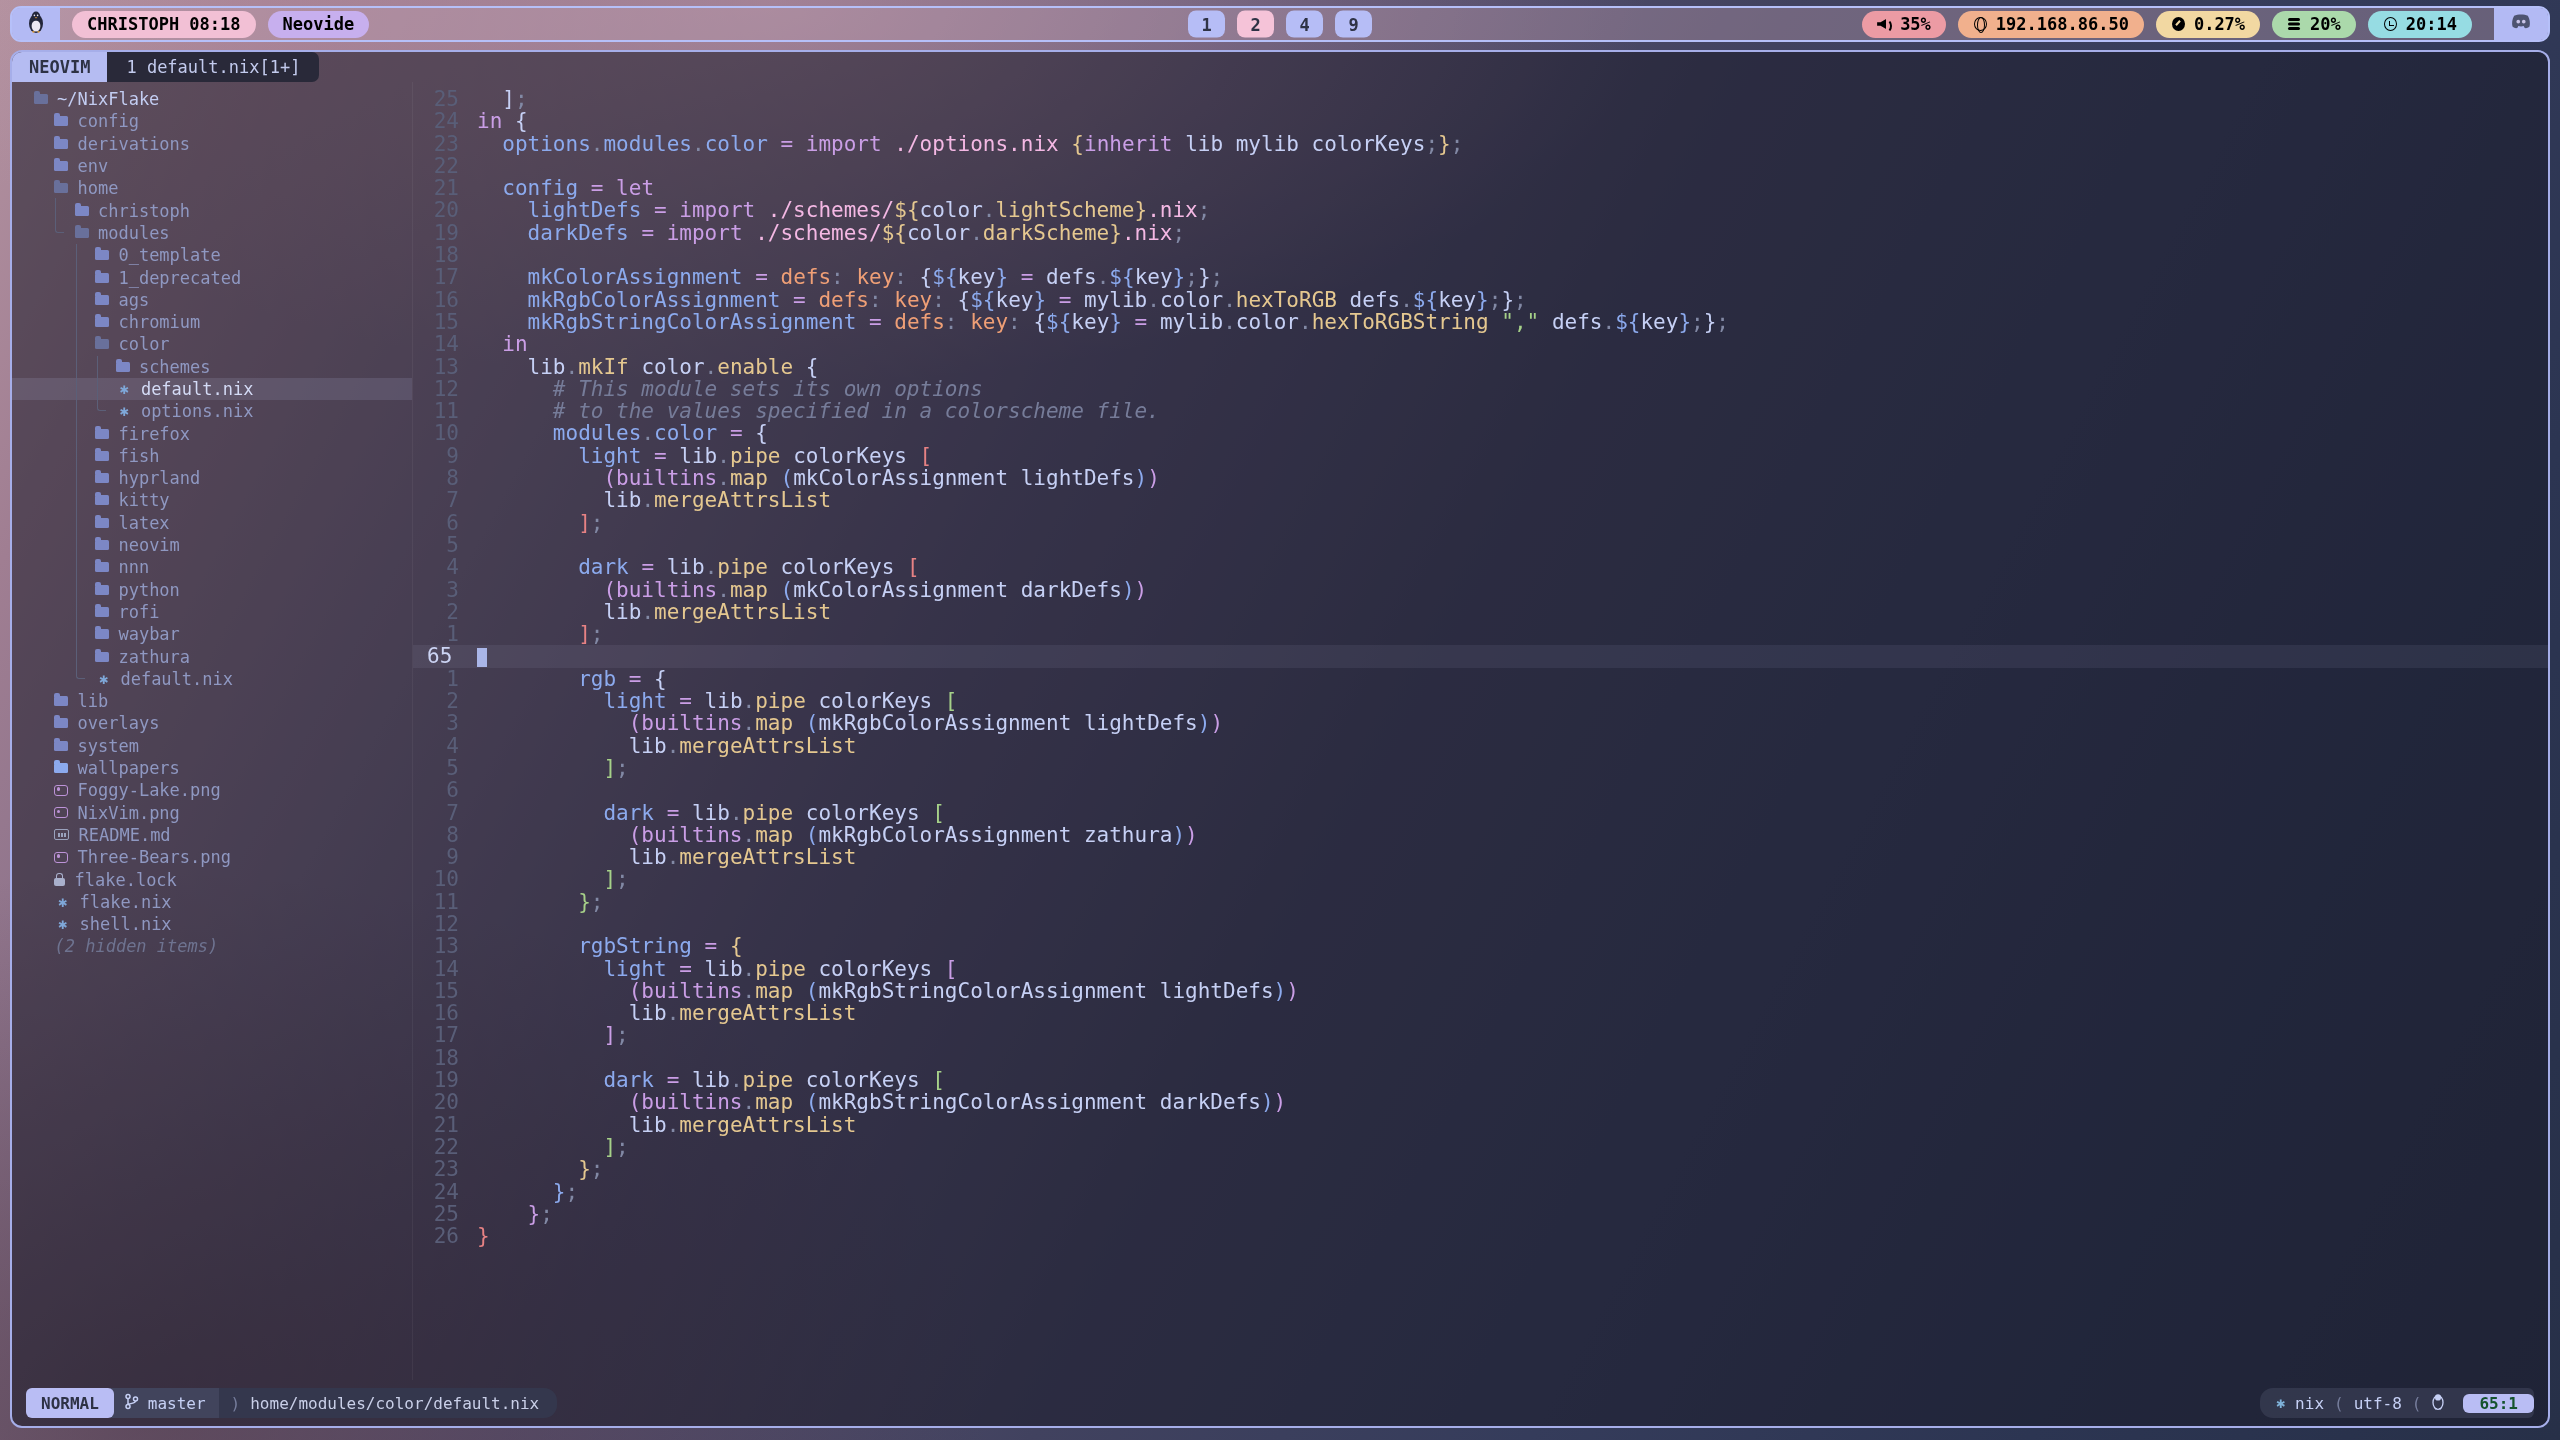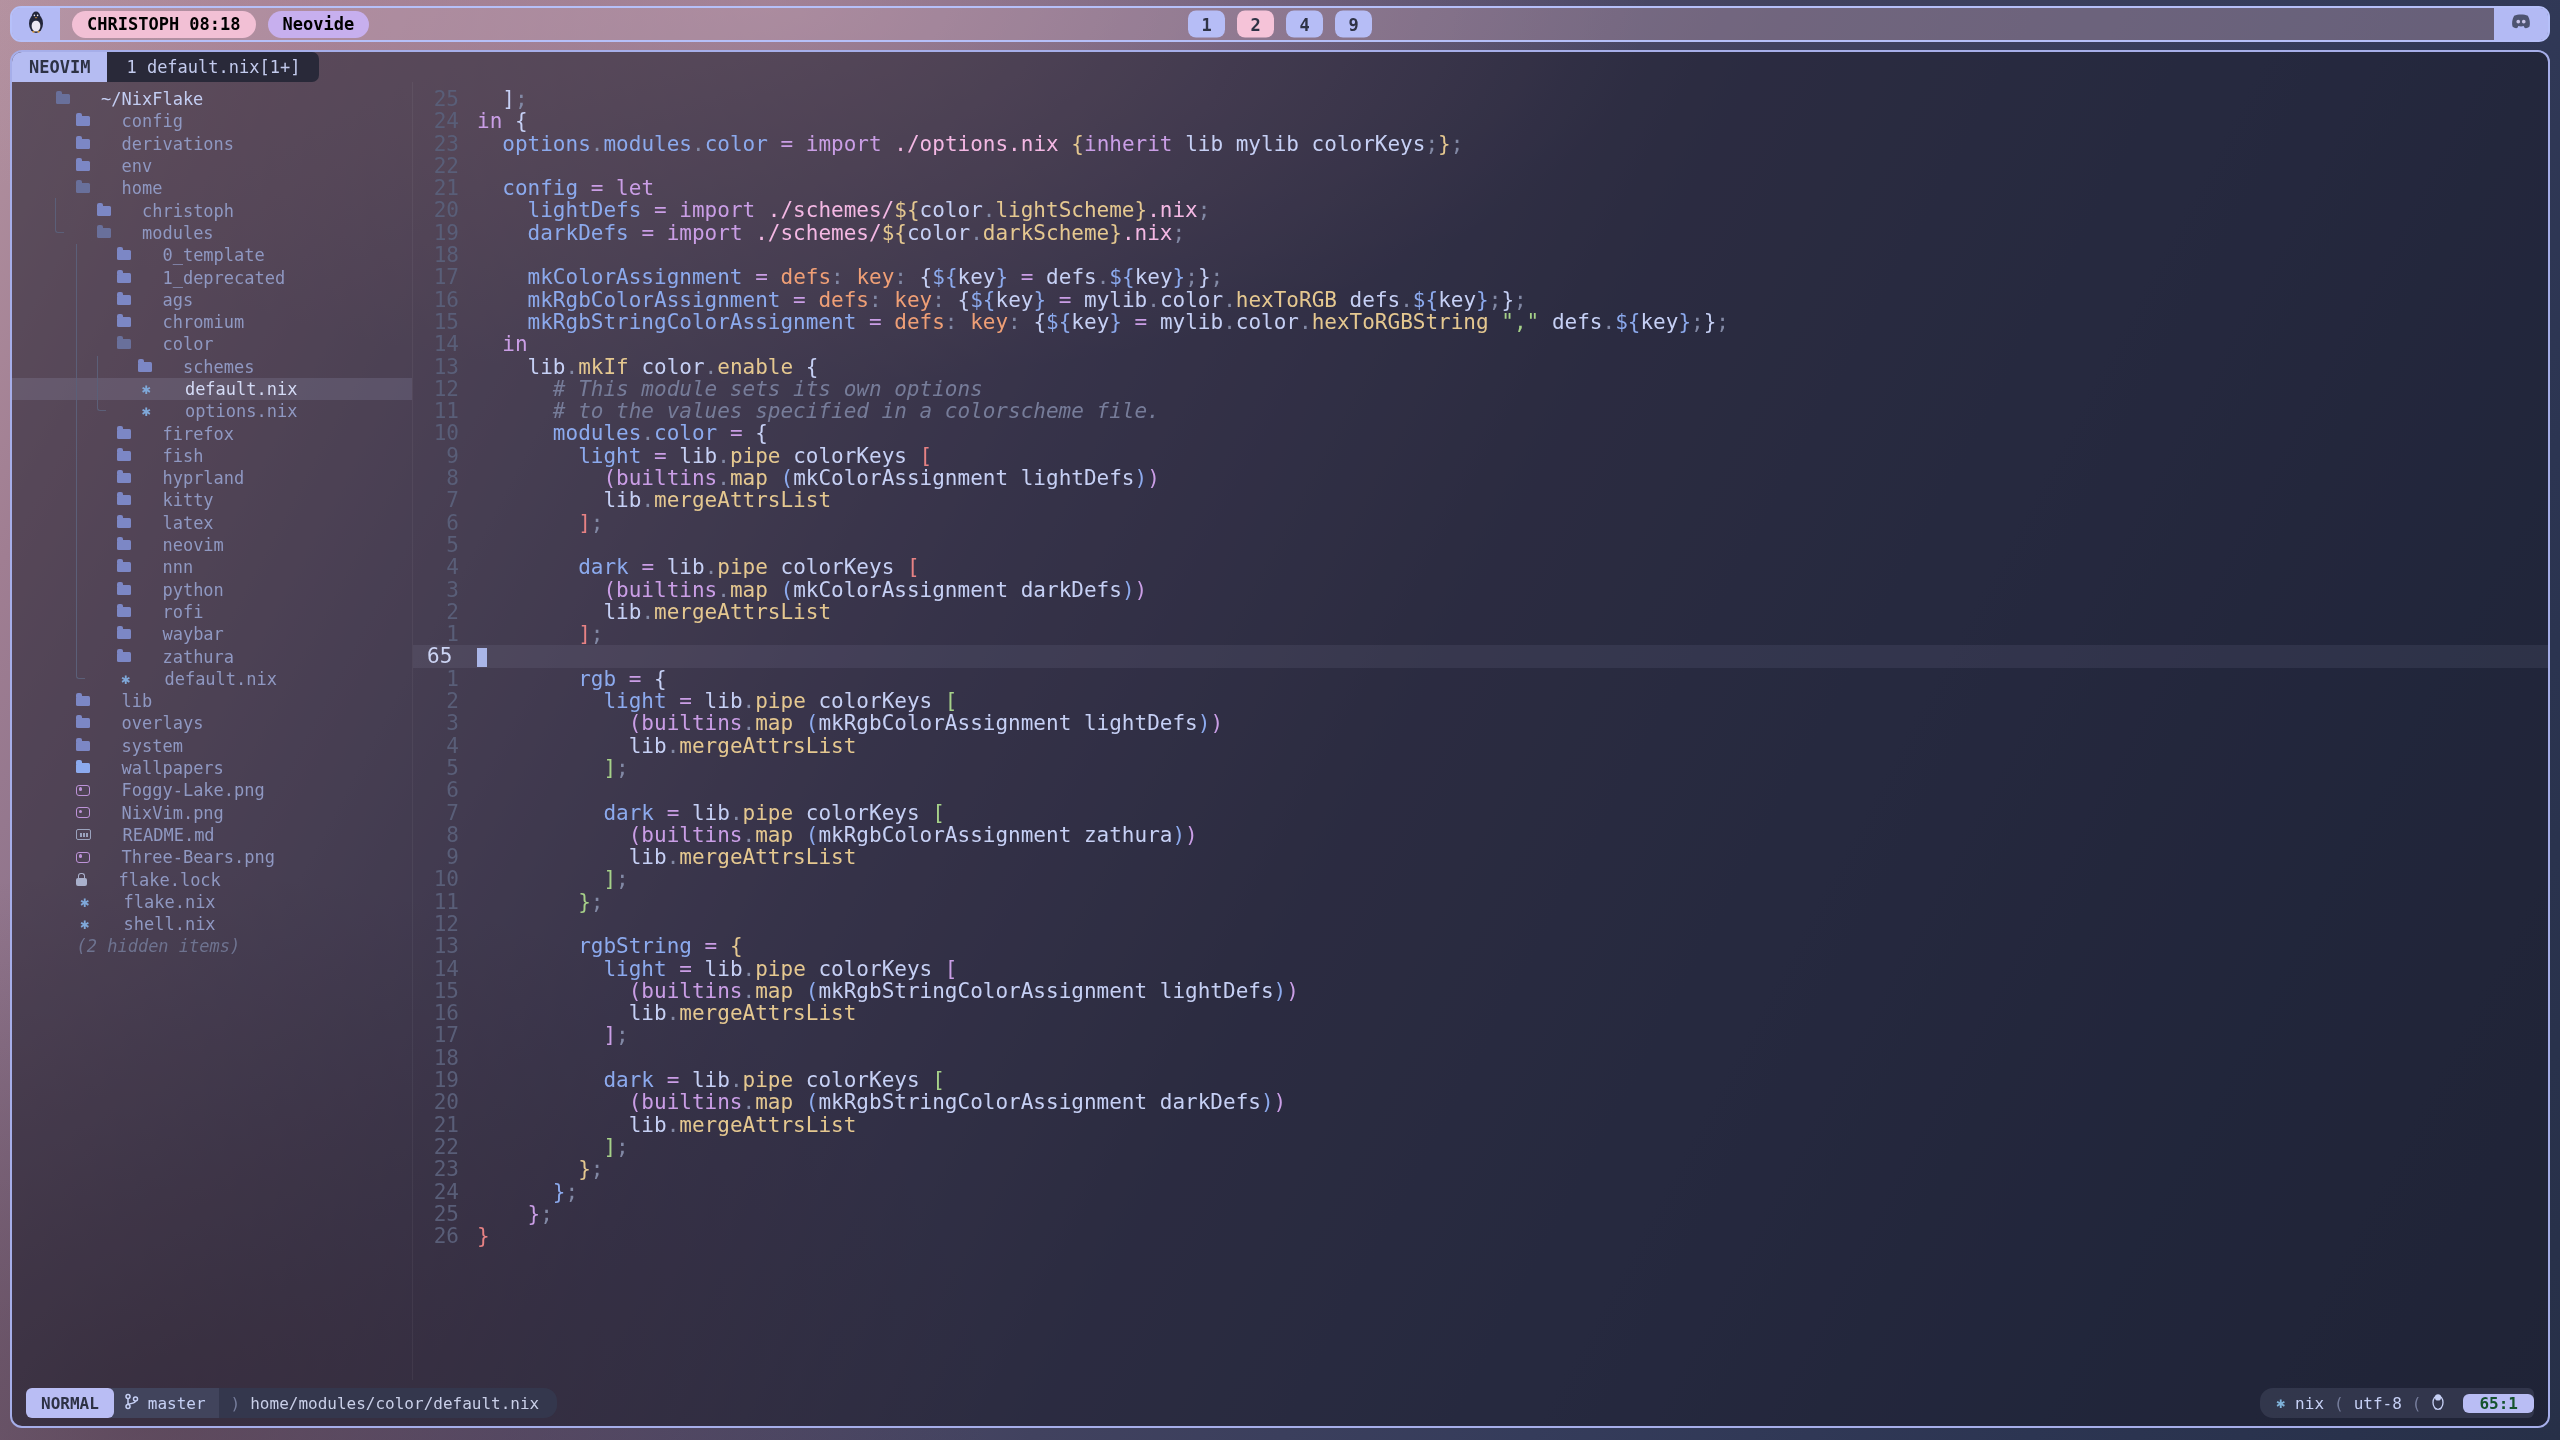--- a/index.html
+++ b/index.html
@@ -57,21 +57,21 @@
   .tabline { display:flex; height:30px; font-size:17px; }
   .tab-app { background:#b5bcf2; color:#2e3245; font-weight:bold; padding:0 17px;
     display:flex; align-items:center; border-radius:9px 0 0 0; }
   .tab-buf { background:rgba(34,36,52,0.88); color:#c3cbee; padding:0 19px;
     display:flex; align-items:center; border-radius:0 7px 7px 0; }
 
   .main { position:absolute; left:0; right:0; top:30px; bottom:46px; display:flex; }
 
   
   .tree { width:400px; flex:none; position:relative; padding-top:6px; font-size:17px; }
-  .trow { height:22.3px; display:flex; align-items:center; white-space:pre; color:#8f98c2; padding-left:22px;gap:22px; }
+  .trow { height:22.3px; display:flex; align-items:center; white-space:pre; color:#8f98c2; padding-left:22px; }
   .trow.root .tname { color:#c3cdf2; }
   .trow.sel { background:rgba(198,208,245,0.13); }
   .trow.sel .tname { color:#d4dbf6; }
   .trow.note { color:#6e7390; font-style:italic; }
   .tpre { white-space:pre; }
   .ticon { display:inline-block; margin-right:9px; flex:none; position:relative; }
   .ti-folder, .ti-folder-open, .ti-folder-bright { width:14px; height:10px; border-radius:1.5px; background:#7c87c5; }
   .ti-folder::before, .ti-folder-open::before, .ti-folder-bright::before { content:""; position:absolute; top:-3px; left:0;
     width:6px; height:4px; background:inherit; border-radius:2px 2px 0 0; }
   .ti-folder-open { background:#69709b; }
@@ -148,20 +148,42 @@
     </div>
 
     <div class="wb-center" id="workspaces">
         <span class="ws">1</span>
         <span class="ws active">2</span>
         <span class="ws">4</span>
         <span class="ws">9</span>
       </div>
 
     <div class="wb-right">
+      <span id="modules" style="display:flex;gap:12px;align-items:center;">
+          <span class="pill vol">
+            <span class="wic ic-vol"></span>
+            <span>35%</span>
+          </span>
+          <span class="pill net">
+            <span class="wic ic-globe"></span>
+            <span>192.168.86.50</span>
+          </span>
+          <span class="pill cpu">
+            <span class="wic ic-gauge"></span>
+            <span>0.27%</span>
+          </span>
+          <span class="pill mem">
+            <span class="wic ic-db"></span>
+            <span>20%</span>
+          </span>
+          <span class="pill clk">
+            <span class="wic ic-clock"></span>
+            <span>20:14</span>
+          </span>
+        </span>
       <div class="wb-cap right">
         <span>
           <svg width="22" height="18" viewBox="0 0 24 18">
             <path d="M4.5 2.2 C8.5 0.4 15.5 0.4 19.5 2.2 C21.7 6 22.2 10.4 21.3 14 C19 15.8 16.8 16.2 15.6 15
                      L15 13.4 C13 14 11 14 9 13.4 L8.4 15 C7.2 16.2 5 15.8 2.7 14 C1.8 10.4 2.3 6 4.5 2.2 Z" fill="#4e5470"></path>
             <circle cx="9" cy="8.6" r="2" fill="#c9c4e6"></circle>
             <circle cx="15" cy="8.6" r="2" fill="#c9c4e6"></circle>
           </svg>
         </span>
       </div>

